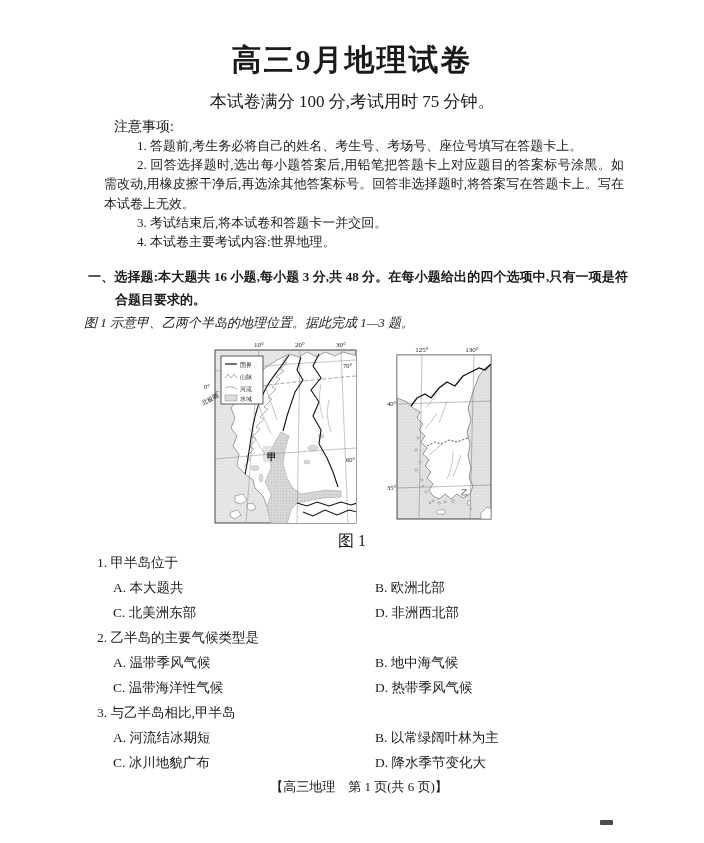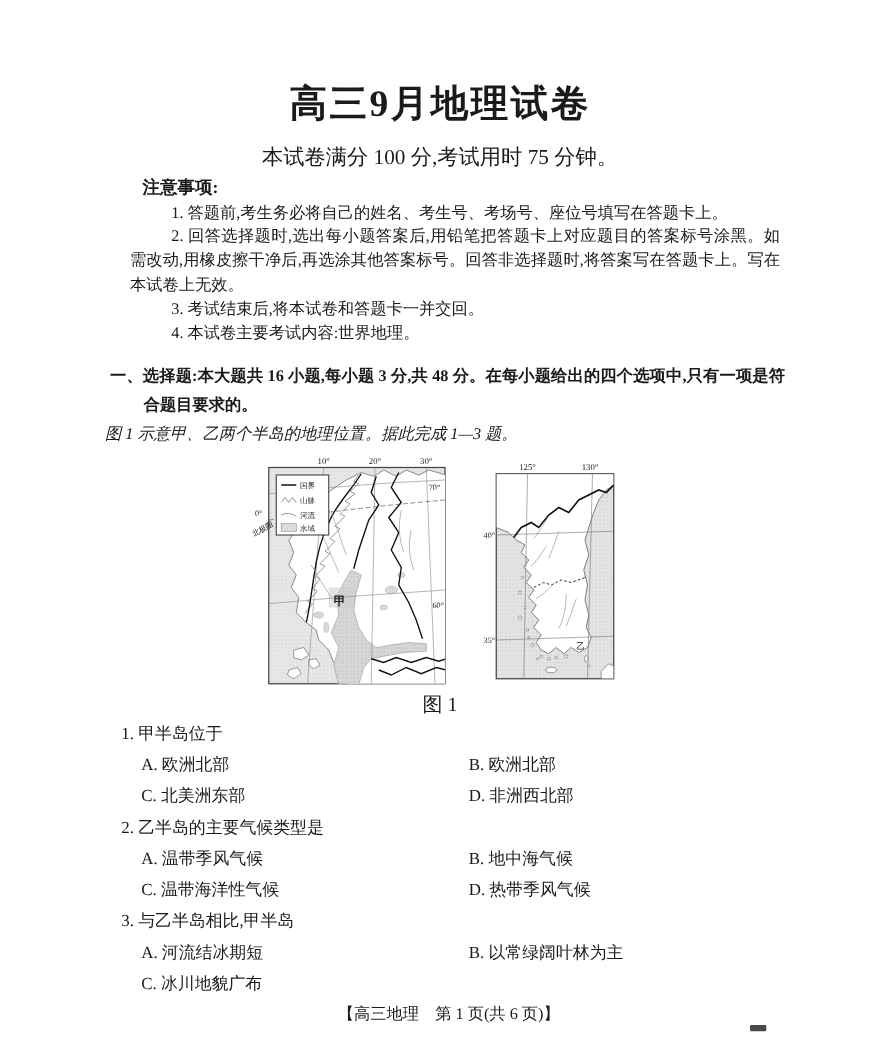--- a/index.html
+++ b/index.html
@@ -1,21 +1,21 @@
 <!DOCTYPE html>
 <html><head>
 <meta charset="utf-8">
 <style>
   html,body{margin:0;padding:0;background:#ffffff;}
   .page{position:relative;width:704px;height:843px;background:#fff;overflow:hidden;
         font-family:"Liberation Serif","DejaVu Serif",serif;color:#1a1a1a;}
-  .title{margin:0;padding-top:64px;text-align:center;font-size:30px;font-weight:700;
+  .title{margin:0;padding-top:40px;text-align:center;font-size:30px;font-weight:700;
          line-height:40px;letter-spacing:2px;}
   .subtitle{margin-top:12px;text-align:center;font-size:17px;line-height:20px;}
-  .notice-head{margin:6px 0 0 114px;font-weight:700;font-size:14px;line-height:18px;}
+  .notice-head{margin:6px 0 0 114px;font-weight:400;font-size:14px;line-height:18px;}
   .notice-item{margin:0 80px 0 104px;font-size:13px;line-height:19.2px;text-indent:33px;
                text-align:justify;}
   .section-head{margin:14px 76px 0 88px;font-weight:700;font-size:13px;line-height:23px;
                 padding-left:27px;text-indent:-27px;text-align:justify;}
   .intro{margin:0 90px 0 84px;font-size:13px;line-height:23px;font-style:italic;}
   .figure{position:relative;height:212px;margin-top:4px;width:704px;}
   .map{position:absolute;}
   .map-jia{left:201px;top:2px;}
   .map-yi{left:383px;top:5px;}
   .caption{position:absolute;left:0;top:196px;width:704px;text-align:center;
@@ -187,21 +187,21 @@
       <text x="13" y="147" font-size="6.5" text-anchor="end">35°</text>
       <text x="78" y="152" font-size="7" fill="#333">乙</text>
     </svg>
 
     <div class="caption">图 1</div>
   </div>
 
   <div>
     <p class="q-stem">1. 甲半岛位于</p>
     <div class="opt-row">
-      <span class="opt-a">A. 欧洲北部</span>
+      <span class="opt-a">A. 本大题共</span>
       <span class="opt-b">B. 欧洲北部</span>
     </div>
     <div class="opt-row">
       <span class="opt-a">C. 北美洲东部</span>
       <span class="opt-b">D. 非洲西北部</span>
     </div>
   </div>
 
   <div>
     <p class="q-stem">2. 乙半岛的主要气候类型是</p>
@@ -216,18 +216,19 @@
   </div>
 
   <div>
     <p class="q-stem">3. 与乙半岛相比,甲半岛</p>
     <div class="opt-row">
       <span class="opt-a">A. 河流结冰期短</span>
       <span class="opt-b">B. 以常绿阔叶林为主</span>
     </div>
     <div class="opt-row">
       <span class="opt-a">C. 冰川地貌广布</span>
+      <span class="opt-b">D. 降水季节变化大</span>
     </div>
   </div>
 
   <div class="footer">【高三地理　第 1 页(共 6 页)】</div>
   <div class="artifact"></div>
 </div>
 
 </body></html>

